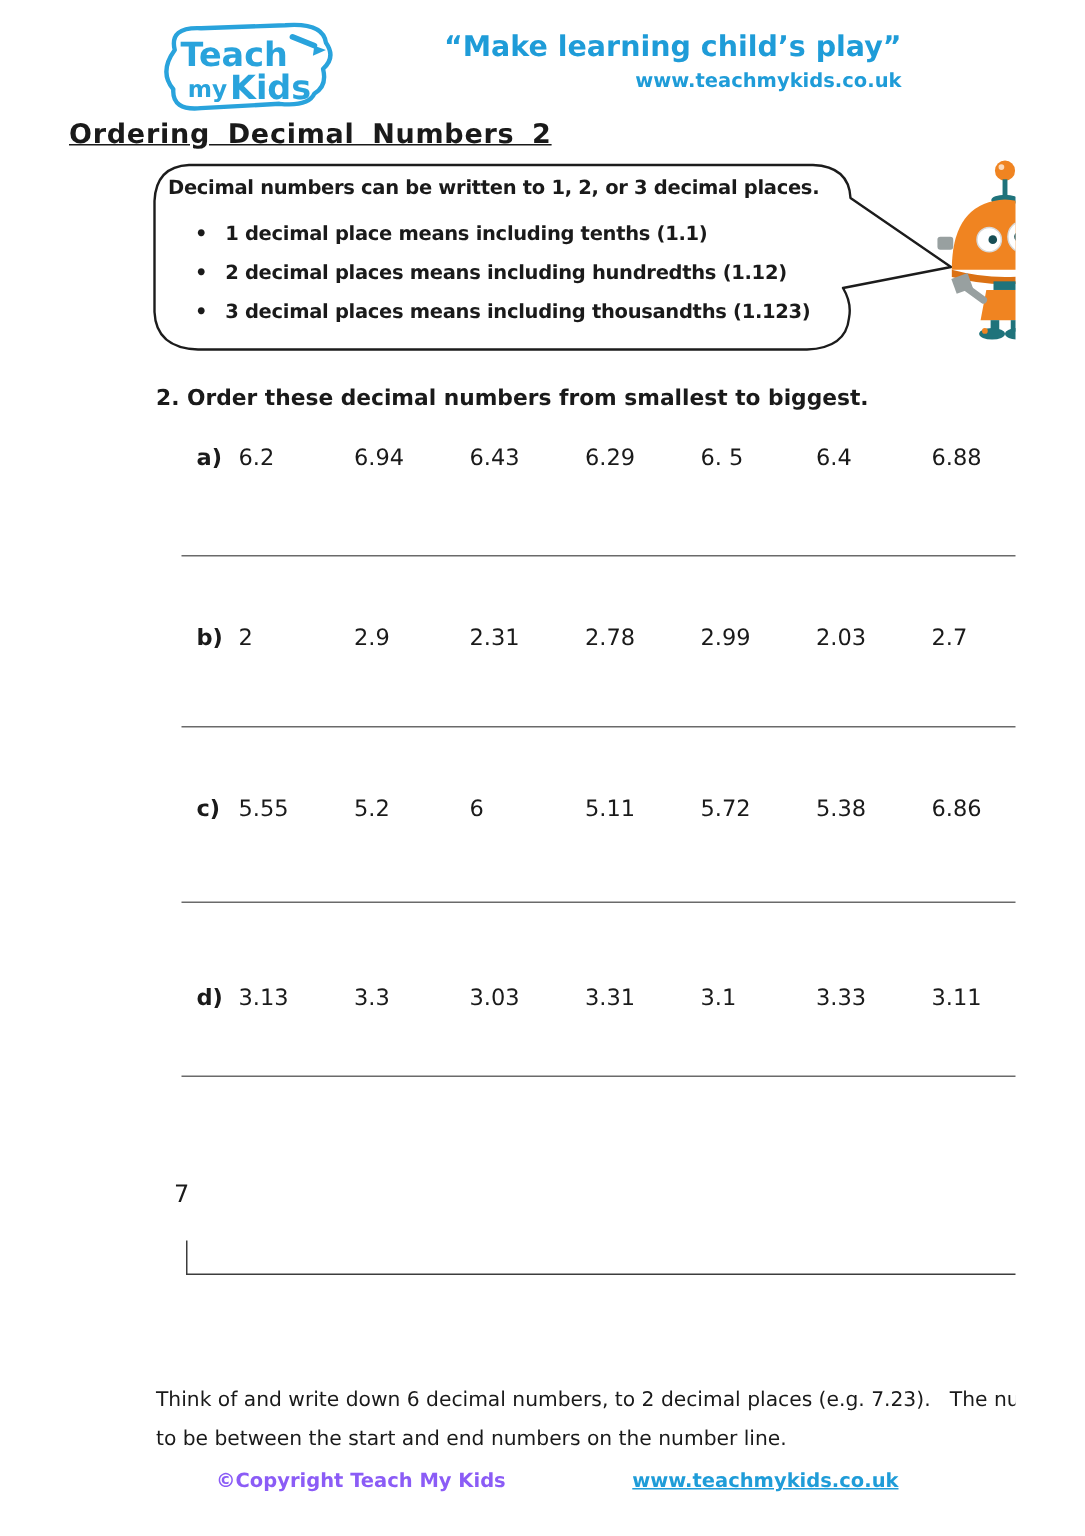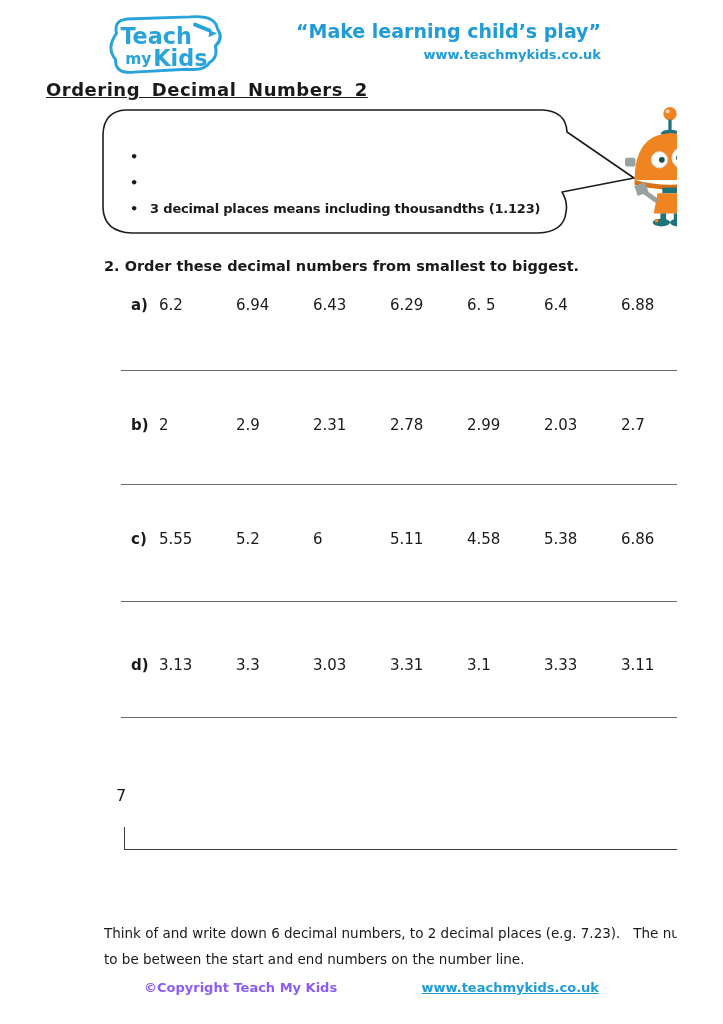--- a/index.html
+++ b/index.html
@@ -72,26 +72,29 @@
 
   <div class="abs tagline">“Make learning child’s play”</div>
   <div class="abs site-top">www.teachmykids.co.uk</div>
 
   <div class="abs title">Ordering Decimal Numbers 2</div>
 
   <div class="abs bubble-wrap">
     <svg viewBox="0 0 556 140">
       <path d="M32,8 H448 Q472,9 473,30 L540,76 L468,90 Q474,100 472,110 Q470,130 444,131 H38 Q10,130 9,106 V32 Q10,9 32,8 Z" fill="#ffffff" stroke="#1c1c1c" stroke-width="1.6" stroke-linejoin="round"></path>
     </svg>
+    <div class="bubble-intro">Decimal numbers can be written to 1, 2, or 3 decimal places.</div>
     <ul class="bubble-list">
       <li>
         <span class="bullet-dot">•</span>
+        <span>1 decimal place means including tenths (1.1)</span>
       </li>
       <li>
         <span class="bullet-dot">•</span>
+        <span>2 decimal places means including hundredths (1.12)</span>
       </li>
       <li>
         <span class="bullet-dot">•</span>
         <span>3 decimal places means including thousandths (1.123)</span>
       </li>
     </ul>
   </div>
 
   <svg class="abs robot-svg" viewBox="0 0 96 127">
     <circle cx="48" cy="9" r="7" fill="#f08421"></circle>
@@ -145,21 +148,21 @@
     <span class="cell">2.7</span>
   </div>
   <div class="abs answer-line line-b"></div>
 
   <div class="abs num-row row-c">
     <span class="row-label">c)</span>
     <span class="cell">5.55</span>
     <span class="cell">5.2</span>
     <span class="cell">6</span>
     <span class="cell">5.11</span>
-    <span class="cell">4.58</span>
+    <span class="cell">5.72</span>
     <span class="cell">5.38</span>
     <span class="cell">6.86</span>
   </div>
   <div class="abs answer-line line-c"></div>
 
   <div class="abs num-row row-d">
     <span class="row-label">d)</span>
     <span class="cell">3.13</span>
     <span class="cell">3.3</span>
     <span class="cell">3.03</span>

